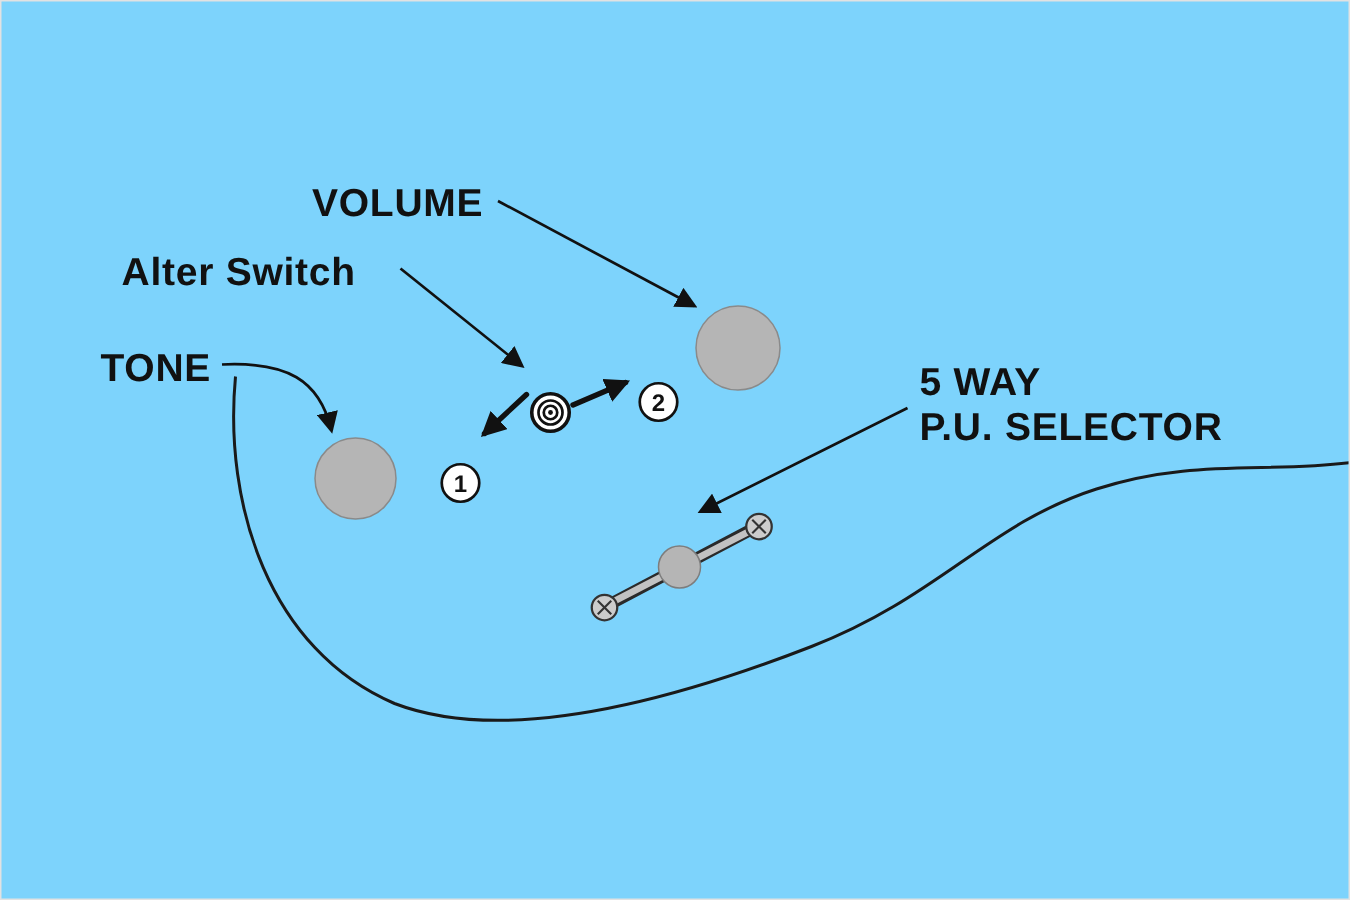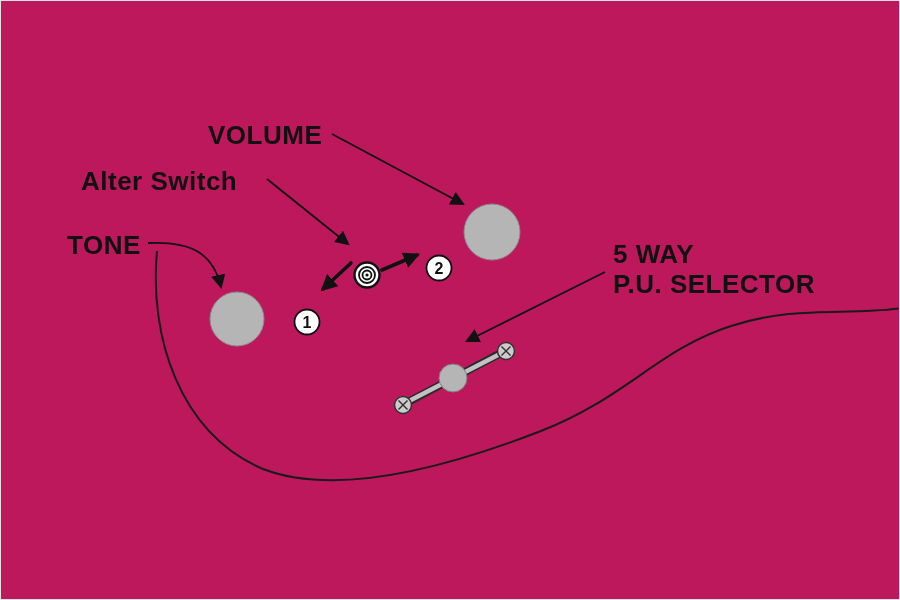--- a/index.html
+++ b/index.html
@@ -4,21 +4,21 @@
 <style>
   html, body {
     margin: 0;
     padding: 0;
     background: #ffffff;
   }
   .canvas {
     position: relative;
     width: 900px;
     height: 600px;
-    background: #be185d;
+    background: #7dd3fc;
     border: 1px solid #e2e2e2;
     box-sizing: border-box;
     overflow: hidden;
     font-family: "Liberation Sans", sans-serif;
   }
   svg text {
     font-family: "Liberation Sans", sans-serif;
     font-weight: bold;
     fill: #111111;
   }

